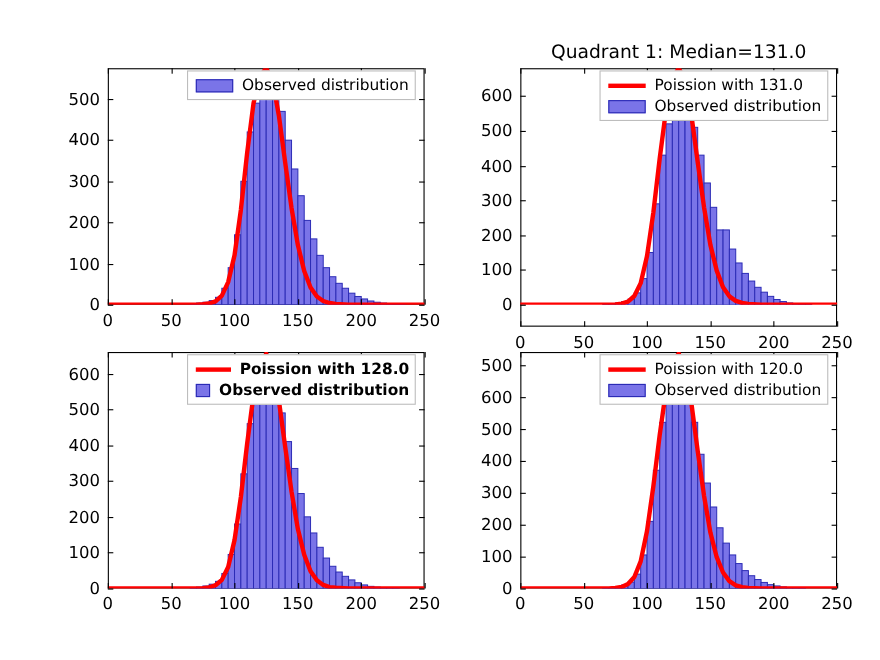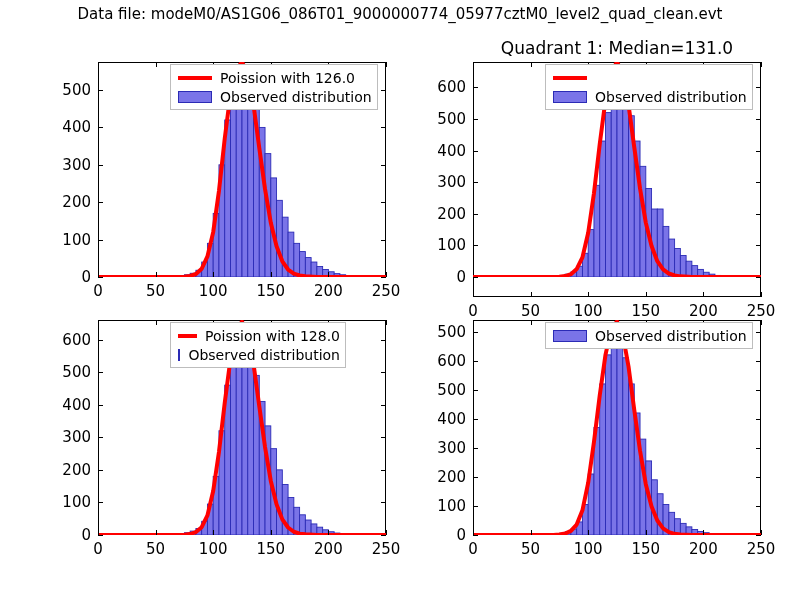--- a/index.html
+++ b/index.html
@@ -54,21 +54,20 @@
     width:34px;height:12px;background:#7a74e8;border:1px solid #2b2bb5;
     margin:0 8px 0 2px;box-sizing:border-box;
   }
   .legend-label{font-size:14px;color:#000;white-space:nowrap;}
 </style>
 </head>
 <body>
 
 <div id="figure">
 
-  <div class="suptitle">Data file: modeM0/AS1G06_086T01_9000000774_05977cztM0_level2_quad_clean.evt</div>
 
   <div class="panel" id="panel-0" style="left:98px;top:62px;width:288px;height:215px;">
     <div class="axes"></div>
   <svg class="plotsvg" width="288" height="215">
         <g>
           <rect x="74.88" y="214.25" width="5.76" height="0.75" fill="#7a74e8" stroke="#2b2bb5" stroke-width="0.9"></rect>
           <rect x="80.64" y="213.50" width="5.76" height="1.50" fill="#7a74e8" stroke="#2b2bb5" stroke-width="0.9"></rect>
           <rect x="86.40" y="212.76" width="5.76" height="2.24" fill="#7a74e8" stroke="#2b2bb5" stroke-width="0.9"></rect>
           <rect x="92.16" y="211.26" width="5.76" height="3.74" fill="#7a74e8" stroke="#2b2bb5" stroke-width="0.9"></rect>
           <rect x="97.92" y="208.27" width="5.76" height="6.73" fill="#7a74e8" stroke="#2b2bb5" stroke-width="0.9"></rect>
@@ -134,24 +133,20 @@
       <div class="xtick" style="left: 172.8px;">150</div>
       <div class="tickmark-x" style="left: 172.8px;"></div>
       <div class="tickmark-x-t" style="left: 172.8px;"></div>
       <div class="xtick" style="left: 230.4px;">200</div>
       <div class="tickmark-x" style="left: 230.4px;"></div>
       <div class="tickmark-x-t" style="left: 230.4px;"></div>
       <div class="xtick" style="left: 288px;">250</div>
       <div class="tickmark-x" style="left: 288px;"></div>
       <div class="tickmark-x-t" style="left: 288px;"></div>
       <div class="legend" style="left: 72px; top: 2px; width: 208px;">
-        <div class="legend-row">
-          <span class="legend-swatch-line" style="border-top-color: rgb(255, 0, 0);"></span>
-          <span class="legend-label">Poission with 126.0</span>
-        </div>
         <div class="legend-row">
           <span class="legend-swatch-patch" style="background: rgb(122, 116, 232);"></span>
           <span class="legend-label">Observed distribution</span>
         </div>
       </div>
     </div>
 
   <div class="panel" id="panel-1" style="left:473px;top:62px;width:288px;height:235px;">
     <div class="panel-title">Quadrant 1: Median=131.0</div>
     <div class="axes"></div>
@@ -228,20 +223,21 @@
       <div class="tickmark-x-t" style="left: 172.8px;"></div>
       <div class="xtick" style="left: 230.4px;">200</div>
       <div class="tickmark-x" style="left: 230.4px;"></div>
       <div class="tickmark-x-t" style="left: 230.4px;"></div>
       <div class="xtick" style="left: 288px;">250</div>
       <div class="tickmark-x" style="left: 288px;"></div>
       <div class="tickmark-x-t" style="left: 288px;"></div>
       <div class="legend" style="left: 72px; top: 2px; width: 208px;">
         <div class="legend-row">
           <span class="legend-swatch-line" style="border-top-color: rgb(255, 0, 0);"></span>
+          <span class="legend-label">Poission with 131.0</span>
         </div>
         <div class="legend-row">
           <span class="legend-swatch-patch" style="background: rgb(122, 116, 232);"></span>
           <span class="legend-label">Observed distribution</span>
         </div>
       </div>
     </div>
 
   <div class="panel" id="panel-2" style="left:98px;top:320px;width:288px;height:215px;">
     <div class="axes"></div>
@@ -315,21 +311,21 @@
       <div class="tickmark-x-t" style="left: 115.2px;"></div>
       <div class="xtick" style="left: 172.8px;">150</div>
       <div class="tickmark-x" style="left: 172.8px;"></div>
       <div class="tickmark-x-t" style="left: 172.8px;"></div>
       <div class="xtick" style="left: 230.4px;">200</div>
       <div class="tickmark-x" style="left: 230.4px;"></div>
       <div class="tickmark-x-t" style="left: 230.4px;"></div>
       <div class="xtick" style="left: 288px;">250</div>
       <div class="tickmark-x" style="left: 288px;"></div>
       <div class="tickmark-x-t" style="left: 288px;"></div>
-      <div class="legend" style="left: 72px; top: 2px; width: 176px;">
+      <div class="legend" style="left: 72px; top: 2px; width: 208px; font-weight: bold;">
         <div class="legend-row">
           <span class="legend-swatch-line" style="border-top-color: rgb(255, 0, 0);"></span>
           <span class="legend-label">Poission with 128.0</span>
         </div>
         <div class="legend-row">
           <span class="legend-swatch-patch" style="background: rgb(122, 116, 232);"></span>
           <span class="legend-label">Observed distribution</span>
         </div>
       </div>
     </div>
@@ -410,19 +406,23 @@
       <div class="tickmark-x" style="left: 172.8px;"></div>
       <div class="tickmark-x-t" style="left: 172.8px;"></div>
       <div class="xtick" style="left: 230.4px;">200</div>
       <div class="tickmark-x" style="left: 230.4px;"></div>
       <div class="tickmark-x-t" style="left: 230.4px;"></div>
       <div class="xtick" style="left: 288px;">250</div>
       <div class="tickmark-x" style="left: 288px;"></div>
       <div class="tickmark-x-t" style="left: 288px;"></div>
       <div class="legend" style="left: 72px; top: 2px; width: 208px;">
         <div class="legend-row">
+          <span class="legend-swatch-line" style="border-top-color: rgb(255, 0, 0);"></span>
+          <span class="legend-label">Poission with 120.0</span>
+        </div>
+        <div class="legend-row">
           <span class="legend-swatch-patch" style="background: rgb(122, 116, 232);"></span>
           <span class="legend-label">Observed distribution</span>
         </div>
       </div>
     </div>
 
 </div>
 
 </body></html>

